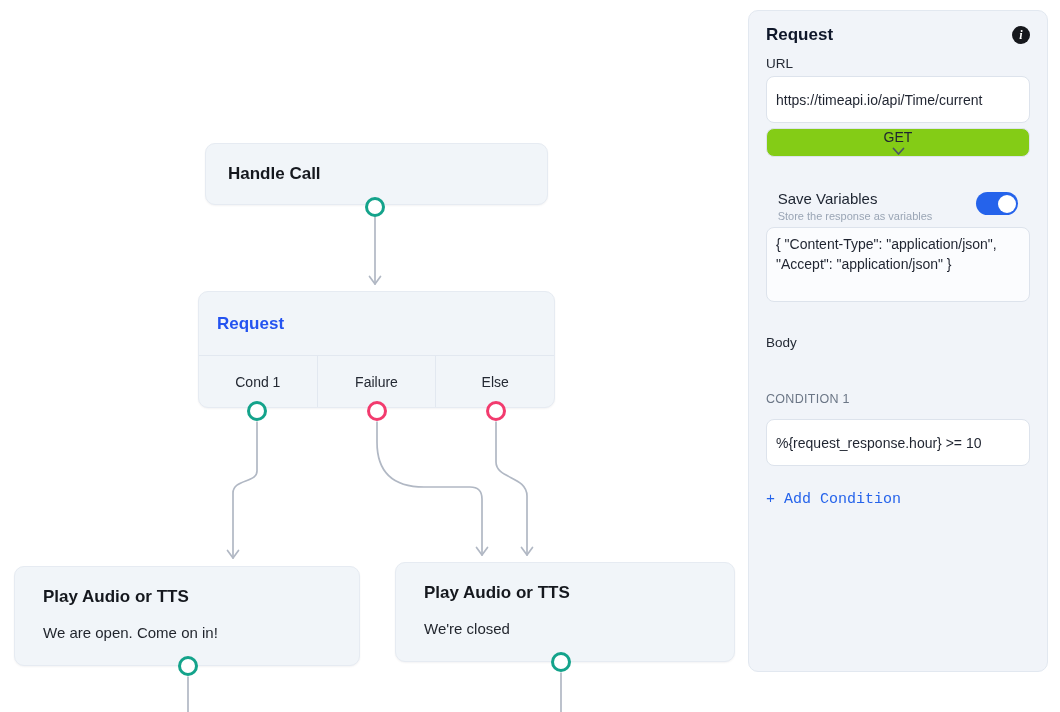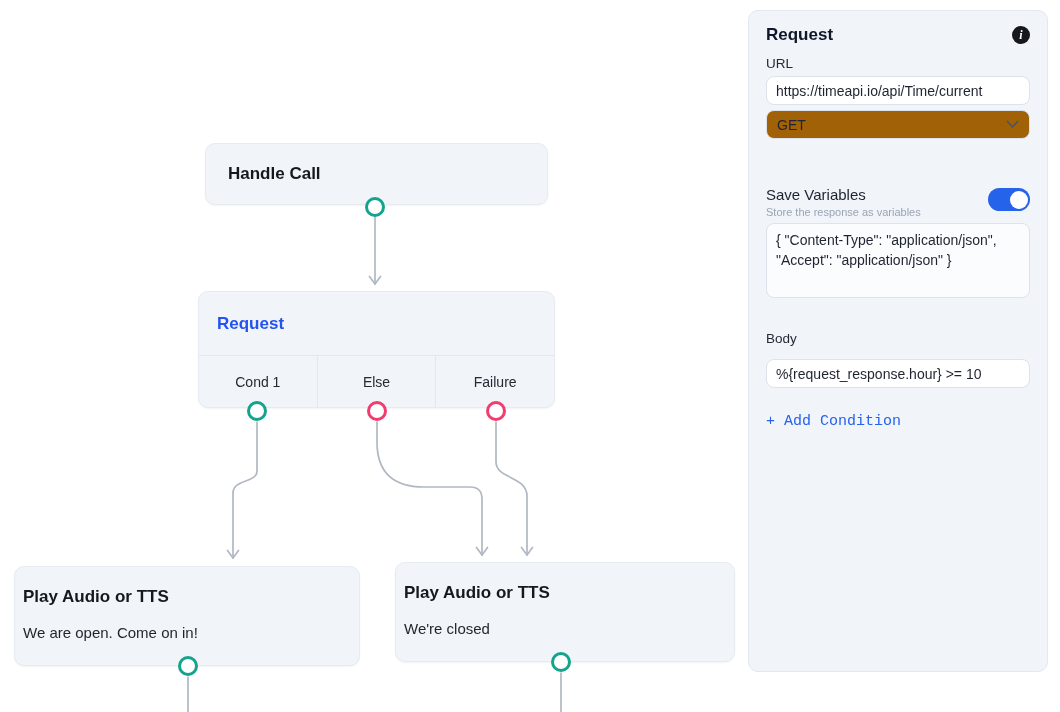--- a/index.html
+++ b/index.html
@@ -20,21 +20,21 @@
   .node-body-text { font-size: 15px; color: #1f232b; }
 
   .node-handle-call { left: 205px; top: 143px; width: 343px; height: 62px; display: flex; align-items: center; padding-left: 22px; }
 
   .node-request { left: 198px; top: 291px; width: 357px; height: 117px; display: flex; flex-direction: column; }
   .node-request-header { height: 64px; display: flex; align-items: center; padding-left: 18px; border-bottom: 1px solid #e2e8f0; }
   .node-outputs { flex: 1; display: flex; }
   .node-output { flex: 1; display: flex; align-items: center; justify-content: center; font-size: 14px; color: #242933; }
   .node-output + .node-output { border-left: 1px solid #e2e8f0; }
 
-  .node-play { padding: 20px 20px 0 8px; }
+  .node-play { padding: 20px 20px 0 28px; }
   .node-play-1 { left: 14px; top: 566px; width: 346px; height: 100px; }
   .node-play-2 { left: 395px; top: 562px; width: 340px; height: 100px; }
   .node-play .node-body-text { margin-top: 17px; }
 
   .port {
     position: absolute; width: 20px; height: 20px; border-radius: 50%;
     background: #ffffff; transform: translate(-50%, -50%); z-index: 5;
   }
   .port.teal { border: 3.5px solid #14a38b; }
   .port.pink { border: 3.5px solid #f23b6e; }
@@ -48,33 +48,33 @@
   .panel-header { display: flex; align-items: center; justify-content: space-between; }
   .panel-title { font-size: 17px; font-weight: 700; color: #0f172a; }
   .info-icon {
     width: 18px; height: 18px; border-radius: 50%; background: #16181d; color: #ffffff;
     display: flex; align-items: center; justify-content: center;
     font-family: "Liberation Serif", serif; font-weight: 700; font-size: 12px; font-style: italic;
   }
   .field-label { font-size: 13.5px; color: #242a35; }
   .lbl-url { margin-top: 11px; }
   .text-input {
-    margin-top: 5px; width: 100%; height: 29px; background: #ffffff;
+    margin-top: 5px; width: 100%; height: 47px; background: #ffffff;
     border: 1px solid #dde3ec; border-radius: 8px; padding: 0 9px;
     font-family: "Liberation Sans", sans-serif; font-size: 14px; color: #1f2430;
     outline: none; white-space: nowrap; overflow: hidden;
   }
   .lbl-method { margin-top: 22px; }
   .select {
-    margin-top: 5px; width: 100%; height: 29px; background: #a16207;
+    margin-top: 5px; width: 100%; height: 29px; background: #84cc16;
     border: 1px solid #dde3ec; border-radius: 8px; padding: 0 10px;
     display: flex; align-items: center; justify-content: space-between;
-    font-size: 14px; color: #1f2430; cursor: pointer;
+    font-size: 14px; color: #1f2430; cursor: pointer; flex-direction: column;
   }
-  .toggle-row { margin-top: 47px; display: flex; align-items: flex-start; justify-content: space-between; gap: 44px; }
+  .toggle-row { margin-top: 33px; display: flex; align-items: flex-start; justify-content: center; gap: 44px; }
   .toggle-label { font-size: 15px; color: #1c2330; }
   .toggle-sub { margin-top: 3px; font-size: 11px; color: #9aa5b5; }
   .toggle {
     width: 42px; height: 23px; border-radius: 12px; background: #2563eb;
     position: relative; cursor: pointer; flex: none; margin-top: 2px;
   }
   .toggle-knob {
     position: absolute; top: 2.5px; right: 2.5px; width: 18px; height: 18px;
     border-radius: 50%; background: #ffffff;
   }
@@ -123,22 +123,22 @@
       <div class="node-title">Handle Call</div>
     </div>
     <div class="port teal" style="left:375px; top:207px;"></div>
 
     <div class="node node-request">
       <div class="node-request-header">
         <div class="node-title blue">Request</div>
       </div>
       <div class="node-outputs">
         <div class="node-output">Cond 1</div>
+        <div class="node-output">Failure</div>
         <div class="node-output">Else</div>
-        <div class="node-output">Failure</div>
       </div>
     </div>
     <div class="port teal" style="left:257px; top:411px;"></div>
     <div class="port pink" style="left:377px; top:411px;"></div>
     <div class="port pink" style="left:496px; top:411px;"></div>
 
     <div class="node node-play node-play-1">
       <div class="node-title">Play Audio or TTS</div>
       <div class="node-body-text">We are open. Come on in!</div>
     </div>
@@ -176,20 +176,21 @@
       </div>
       <div class="toggle">
         <div class="toggle-knob"></div>
       </div>
     </div>
 
     <textarea class="textarea textarea-headers" style="">{ "Content-Type": "application/json", "Accept": "application/json" }</textarea>
 
     <div class="field-label lbl-body">Body</div>
 
+    <div class="condition-label">CONDITION 1</div>
     <input class="text-input condition-input" type="text" value="%{request_response.hour} &gt;= 10" style="">
 
     <div>
       <span class="add-condition">+ Add Condition</span>
     </div>
 
   </div>
 </div>
 
 </body></html>

